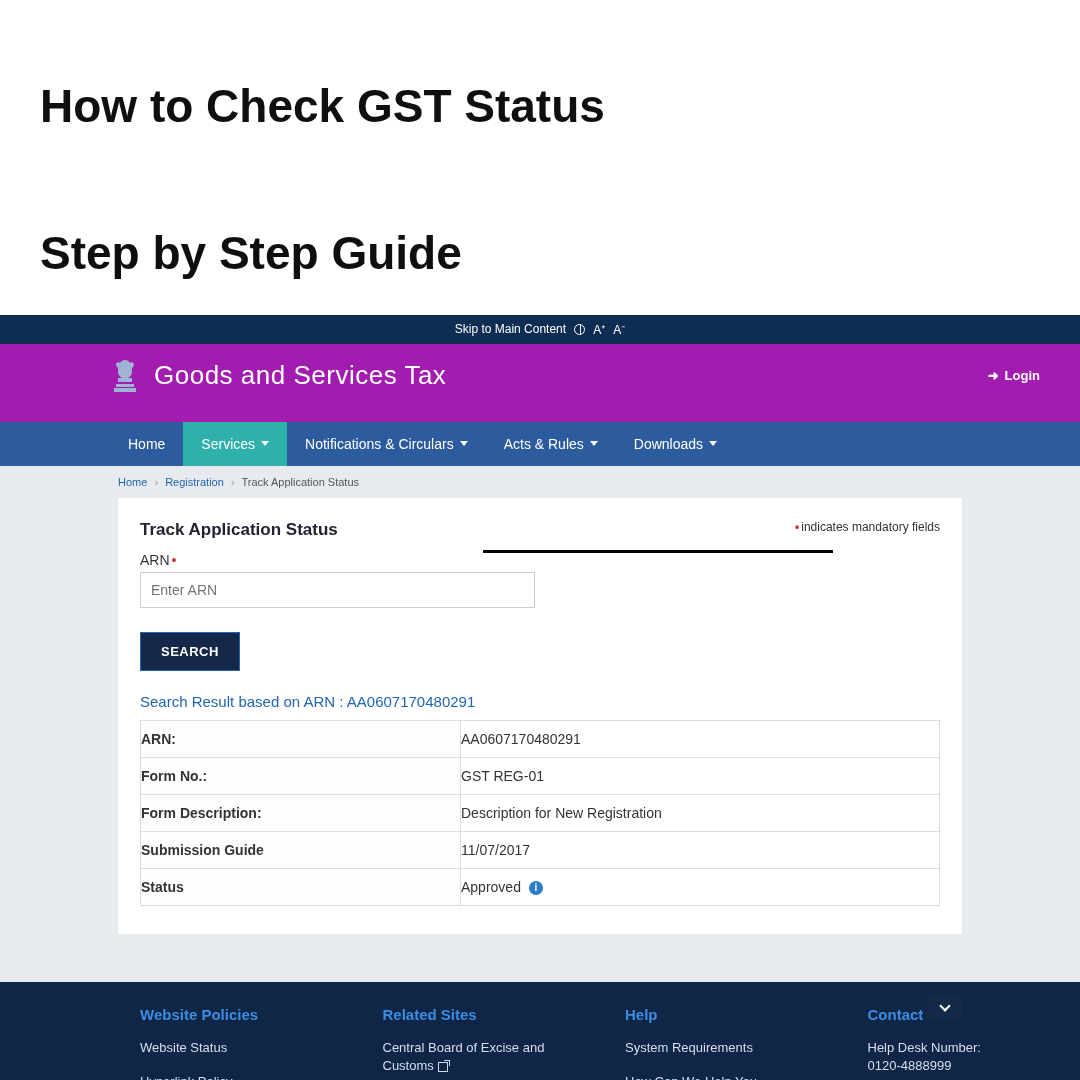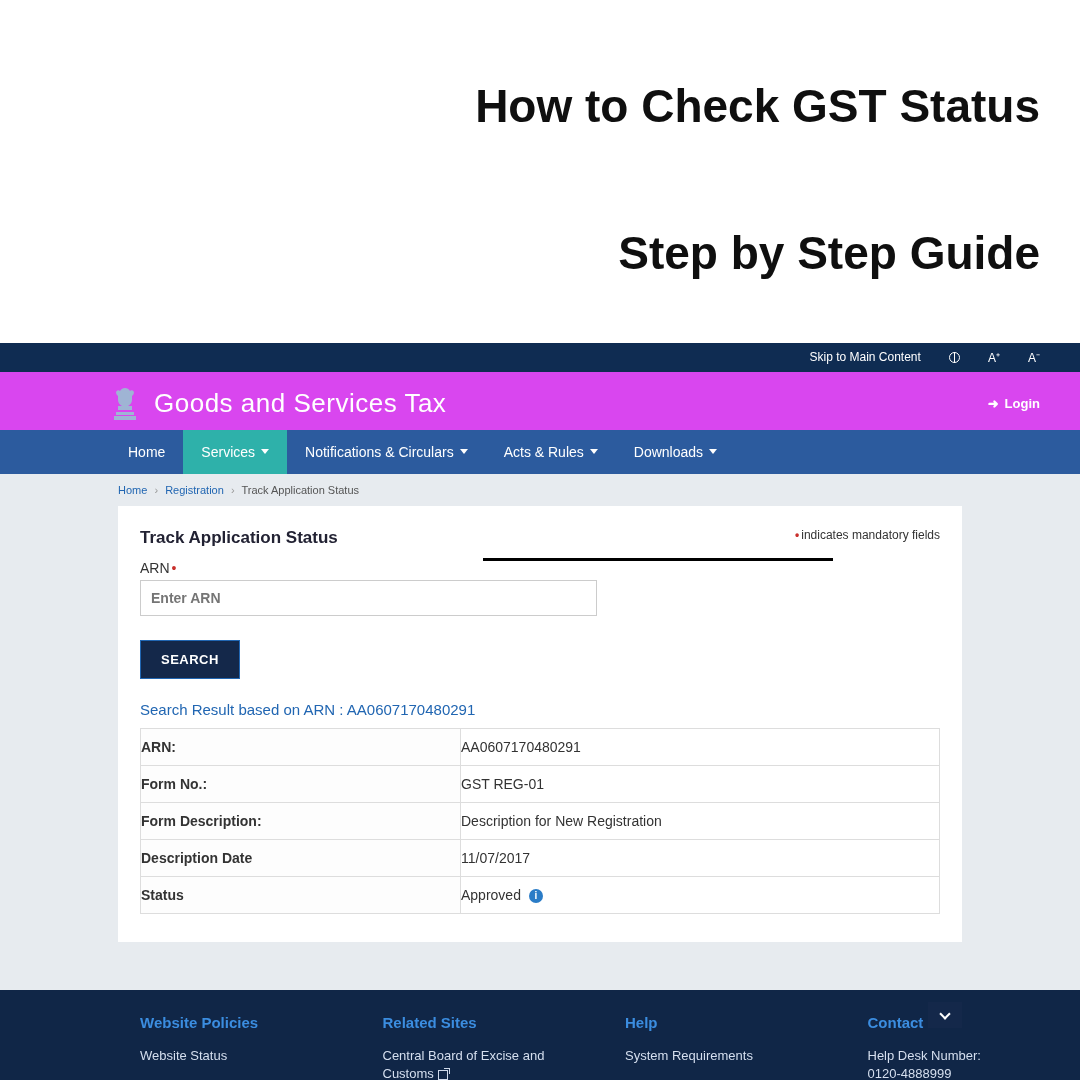--- a/index.html
+++ b/index.html
@@ -1,43 +1,43 @@
 <!DOCTYPE html>
 <html><head>
 <meta charset="utf-8">
 <style>
 * { margin: 0; padding: 0; box-sizing: border-box; }
 body { font-family: Arial, Helvetica, sans-serif; background: #fff; width: 1080px; height: 1080px; overflow: hidden; }
-.page-title-area { text-align: right; padding: 70px 40px 52px 40px; }
+.page-title-area { text-align: left; padding: 70px 40px 24px 40px; }
 .page-title-area h1 { font-size: 46px; font-weight: 700; color: #0f0f0f; line-height: 1.6; }
-.utility-bar { background: #0f2c52; color: #fff; font-size: 12px; padding: 6px 40px; display: flex; justify-content: flex-end; align-items: center; gap: 28px; }
+.utility-bar { background: #0f2c52; color: #fff; font-size: 12px; padding: 6px 40px; display: flex; justify-content: center; align-items: center; gap: 8px; }
 .utility-bar .circle-icon { display: inline-block; width: 11px; height: 11px; border: 1.5px solid #fff; border-radius: 50%; position: relative; }
 .utility-bar .circle-icon::after { content: ''; position: absolute; left: 50%; top: -1px; bottom: -1px; width: 0; border-left: 1.5px solid #fff; }
-.header-bar { background: #d946ef; color: #fff; display: flex; align-items: center; justify-content: space-between; padding: 14px 40px 8px 110px; }
+.header-bar { background: #a21caf; color: #fff; display: flex; align-items: center; justify-content: space-between; padding: 14px 40px 28px 110px; }
 .brand { display: flex; align-items: center; gap: 14px; }
 .emblem { width: 30px; height: 36px; display: flex; flex-direction: column; align-items: center; justify-content: flex-end; }
 .emblem svg { width: 30px; height: 36px; fill: #9fb4d4; }
 .brand-title { font-size: 26px; font-weight: 400; letter-spacing: 0.5px; }
 .login-link { font-size: 13px; font-weight: 600; display: flex; align-items: center; gap: 6px; cursor: pointer; }
 .nav-bar { background: #2c5b9e; display: flex; padding-left: 110px; }
 .nav-item { color: #fff; font-size: 14px; padding: 14px 18px; display: flex; align-items: center; gap: 6px; cursor: pointer; }
 .nav-item.active { background: #2eb1aa; }
 .caret { display: inline-block; width: 0; height: 0; border-left: 4px solid transparent; border-right: 4px solid transparent; border-top: 5px solid #fff; }
 .content-wrap { background: #e7ebef; padding: 0 0 0 0; }
 .breadcrumb { font-size: 11px; color: #555; padding: 10px 0 10px 118px; background: #e7ebef; }
 .breadcrumb a { color: #2166b2; text-decoration: none; }
 .breadcrumb .sep { color: #999; margin: 0 4px; }
 .panel { background: #fff; margin: 0 118px; padding: 22px 22px 28px 22px; position: relative; }
 .panel-header { display: flex; justify-content: space-between; align-items: flex-start; margin-bottom: 12px; }
 .panel-title { font-size: 17px; font-weight: 600; color: #223; }
 .mandatory-note { font-size: 12px; color: #333; }
 .mandatory-note .asterisk { color: #c9302c; font-weight: 700; margin-right: 2px; }
 .field-label { font-size: 14px; color: #333; margin-bottom: 4px; }
 .field-label .asterisk { color: #c9302c; margin-left: 2px; }
-.arn-input { width: 457px; padding: 9px 10px; font-size: 14px; border: 1px solid #ccc; color: #999; background: #fff; font-weight: bold; }
+.arn-input { width: 395px; padding: 9px 10px; font-size: 14px; border: 1px solid #ccc; color: #999; background: #fff; }
 .underline-decor { position: absolute; left: 365px; top: 52px; width: 350px; height: 0; border-bottom: 3px solid #000; }
 .search-btn { background: #14284a; color: #fff; font-size: 13px; font-weight: 700; letter-spacing: 0.5px; padding: 11px 20px; border: 1px solid #2166b2; margin-top: 24px; cursor: pointer; }
 .result-title { font-size: 15px; color: #2166b2; margin-top: 22px; margin-bottom: 10px; }
 .result-table { width: 100%; border-collapse: collapse; border: 1px solid #ddd; font-size: 14px; }
 .result-table td { border: 1px solid #ddd; padding: 10px 0; color: #333; }
 .result-table td:first-child { font-weight: 700; width: 320px; background: #fdfdfd; }
 .info-icon { display: inline-block; width: 14px; height: 14px; border-radius: 50%; background: #2a7cc7; color: #fff; font-size: 10px; font-weight: 700; text-align: center; line-height: 14px; margin-left: 4px; vertical-align: middle; }
 .scroll-tab { position: absolute; right: 118px; bottom: -12px; transform: translateY(100%); width: 34px; height: 26px; background: #14284a; display: flex; align-items: center; justify-content: center; }
 .scroll-tab .chev { display: inline-block; width: 8px; height: 8px; border-right: 2px solid #fff; border-bottom: 2px solid #fff; transform: rotate(45deg); margin-top: -3px; }
 .spacer-below-panel { height: 48px; background: #e7ebef; position: relative; }
@@ -134,21 +134,21 @@
           </tr>
       <tr>
             <td>Form No.:</td>
             <td>GST REG-01</td>
           </tr>
       <tr>
             <td>Form Description:</td>
             <td>Description for New Registration</td>
           </tr>
       <tr>
-            <td>Description Date</td>
+            <td>Submission Guide</td>
             <td>11/07/2017</td>
           </tr>
       <tr>
             <td>Status</td>
             <td><span>Approved</span> <span class="info-icon">i</span></td>
           </tr>
     </tbody>
       </table>
   </div>
   <div class="spacer-below-panel">

